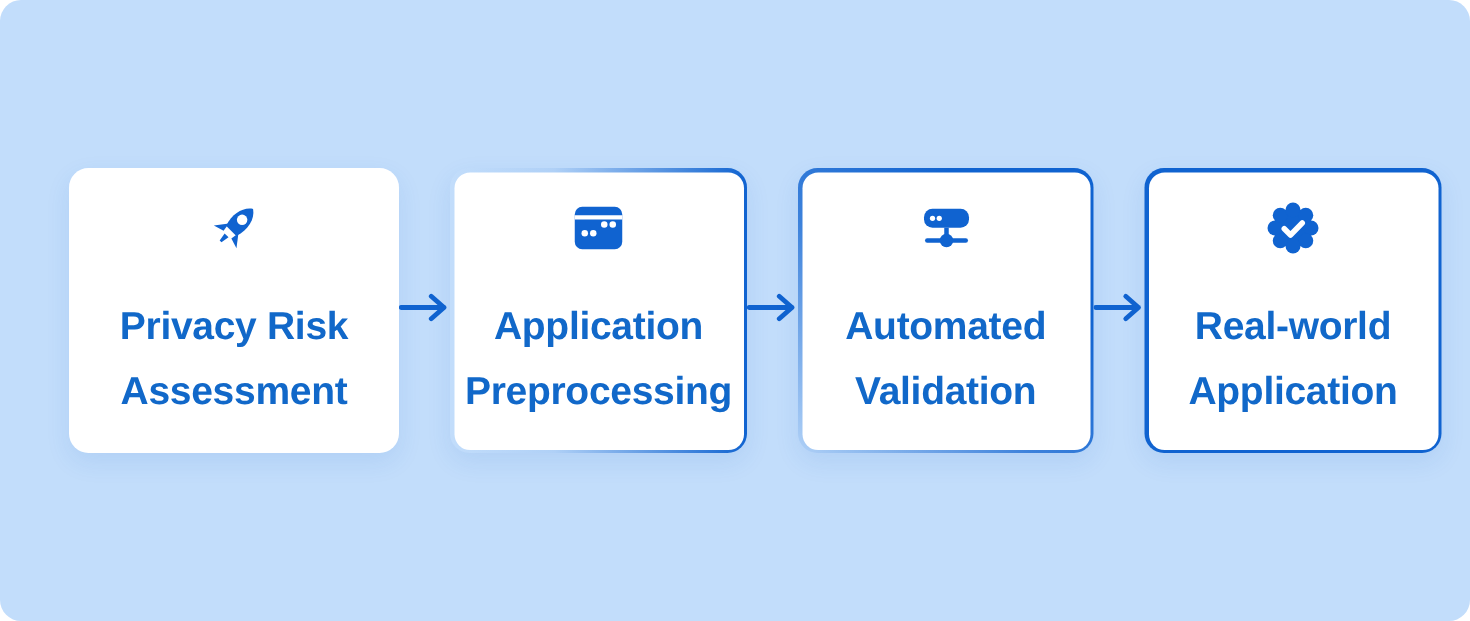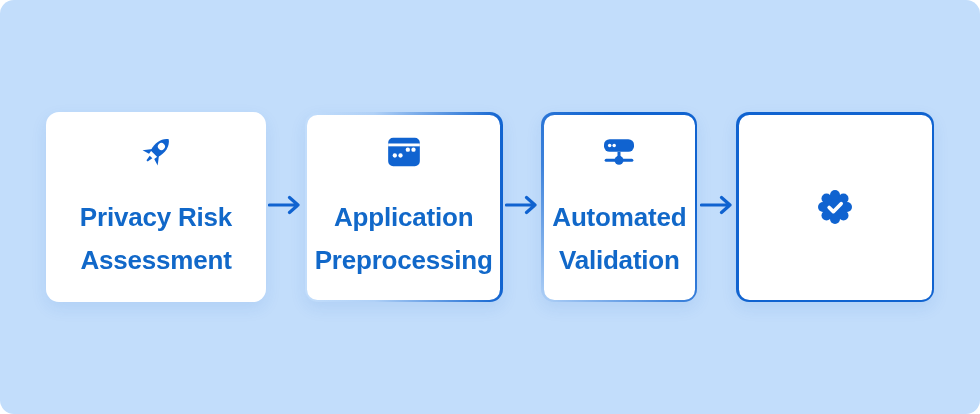--- a/index.html
+++ b/index.html
@@ -30,21 +30,21 @@
     padding: 2.5px;
     height: 190px;
     box-sizing: border-box;
     box-shadow: 0 6px 16px rgba(30, 100, 200, 0.10);
     flex: 0 0 auto;
   }
   .card-outer.b1 { width: 220px; background: #ffffff; }
   .card-outer.b2 { width: 198px;
     background: linear-gradient(90deg, rgba(16,99,208,0) 0%, rgba(16,99,208,0.10) 35%, #1063d0 100%);
   }
-  .card-outer.b3 { width: 156px;
+  .card-outer.b3 { width: 197px;
     background: linear-gradient(45deg, rgba(16,99,208,0.10) 0%, rgba(16,99,208,0.75) 40%, #1063d0 75%);
   }
   .card-outer.b4 { width: 198px; background: #1063d0; }
   .card {
     width: 100%;
     height: 100%;
     background: #ffffff;
     border-radius: 10.5px;
     display: flex;
     flex-direction: column;
@@ -167,17 +167,19 @@
               <circle cx="12" cy="19.2" r="3"></circle>
               <circle cx="6.9" cy="17.1" r="3"></circle>
               <circle cx="4.8" cy="12" r="3"></circle>
               <circle cx="6.9" cy="6.9" r="3"></circle>
               <circle cx="12" cy="4.8" r="3"></circle>
               <circle cx="17.1" cy="6.9" r="3"></circle>
             </g>
             <path d="M8.5 12.3 L11 14.8 L15.7 10" fill="none" stroke="#ffffff" stroke-width="2.2" stroke-linecap="round" stroke-linejoin="round"></path>
           </svg>
         </span>
+        <div class="label">Real-world
+Application</div>
       </div>
     </div>
 
   </div>
 </div>
 
 </body></html>

